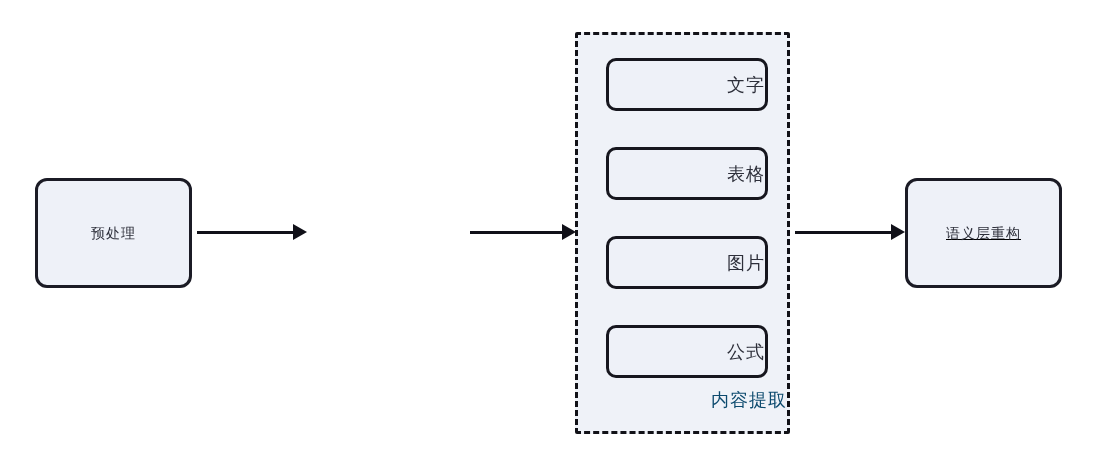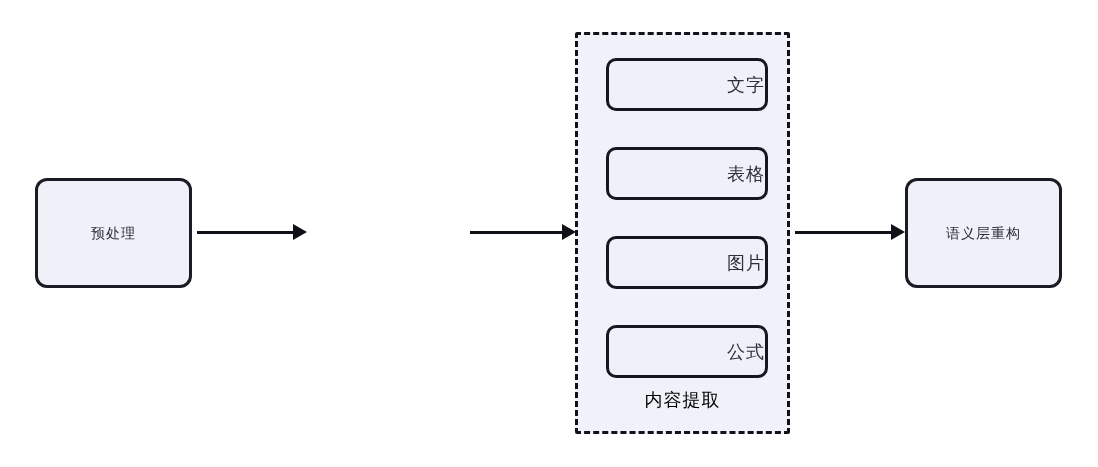--- a/index.html
+++ b/index.html
@@ -32,21 +32,21 @@
   .stage-label {
     font-size: 14px;
     color: #2d2f3a;
     letter-spacing: 1px;
     line-height: 1;
     white-space: nowrap;
   }
 
   #stage-preprocess { left: 35px;  top: 178px; width: 157px; height: 110px; }
   #stage-layout     { left: 307px; top: 178px; width: 158px; height: 110px; }
-  #stage-semantic   { left: 905px; top: 178px; width: 157px; height: 110px; }
+  #stage-semantic   { left: 905px; top: 178px; width: 157px; height: 110px; text-decoration: underline; }
 
   
   #group-content-extraction {
     position: absolute;
     box-sizing: border-box;
     left: 575px;
     top: 32px;
     width: 215px;
     height: 402px;
     background: #eff2f8;
@@ -74,23 +74,23 @@
   #sub-box-0 { left: 28px; top: 23px;  width: 162px; height: 53px; }
   #sub-box-1 { left: 28px; top: 112px; width: 162px; height: 53px; }
   #sub-box-2 { left: 28px; top: 201px; width: 162px; height: 53px; }
   #sub-box-3 { left: 28px; top: 290px; width: 162px; height: 53px; }
 
   #group-caption {
     position: absolute;
     left: 0;
     top: 356px;
     width: 100%;
-    text-align: center;
+    text-align: right;
     font-size: 18px;
-    color: #000000;
+    color: #0c4a6e;
     letter-spacing: 1px;
     line-height: 1;
   }
 
   
   .arrow {
     position: absolute;
     height: 24px;
     top: 221px;
   }

